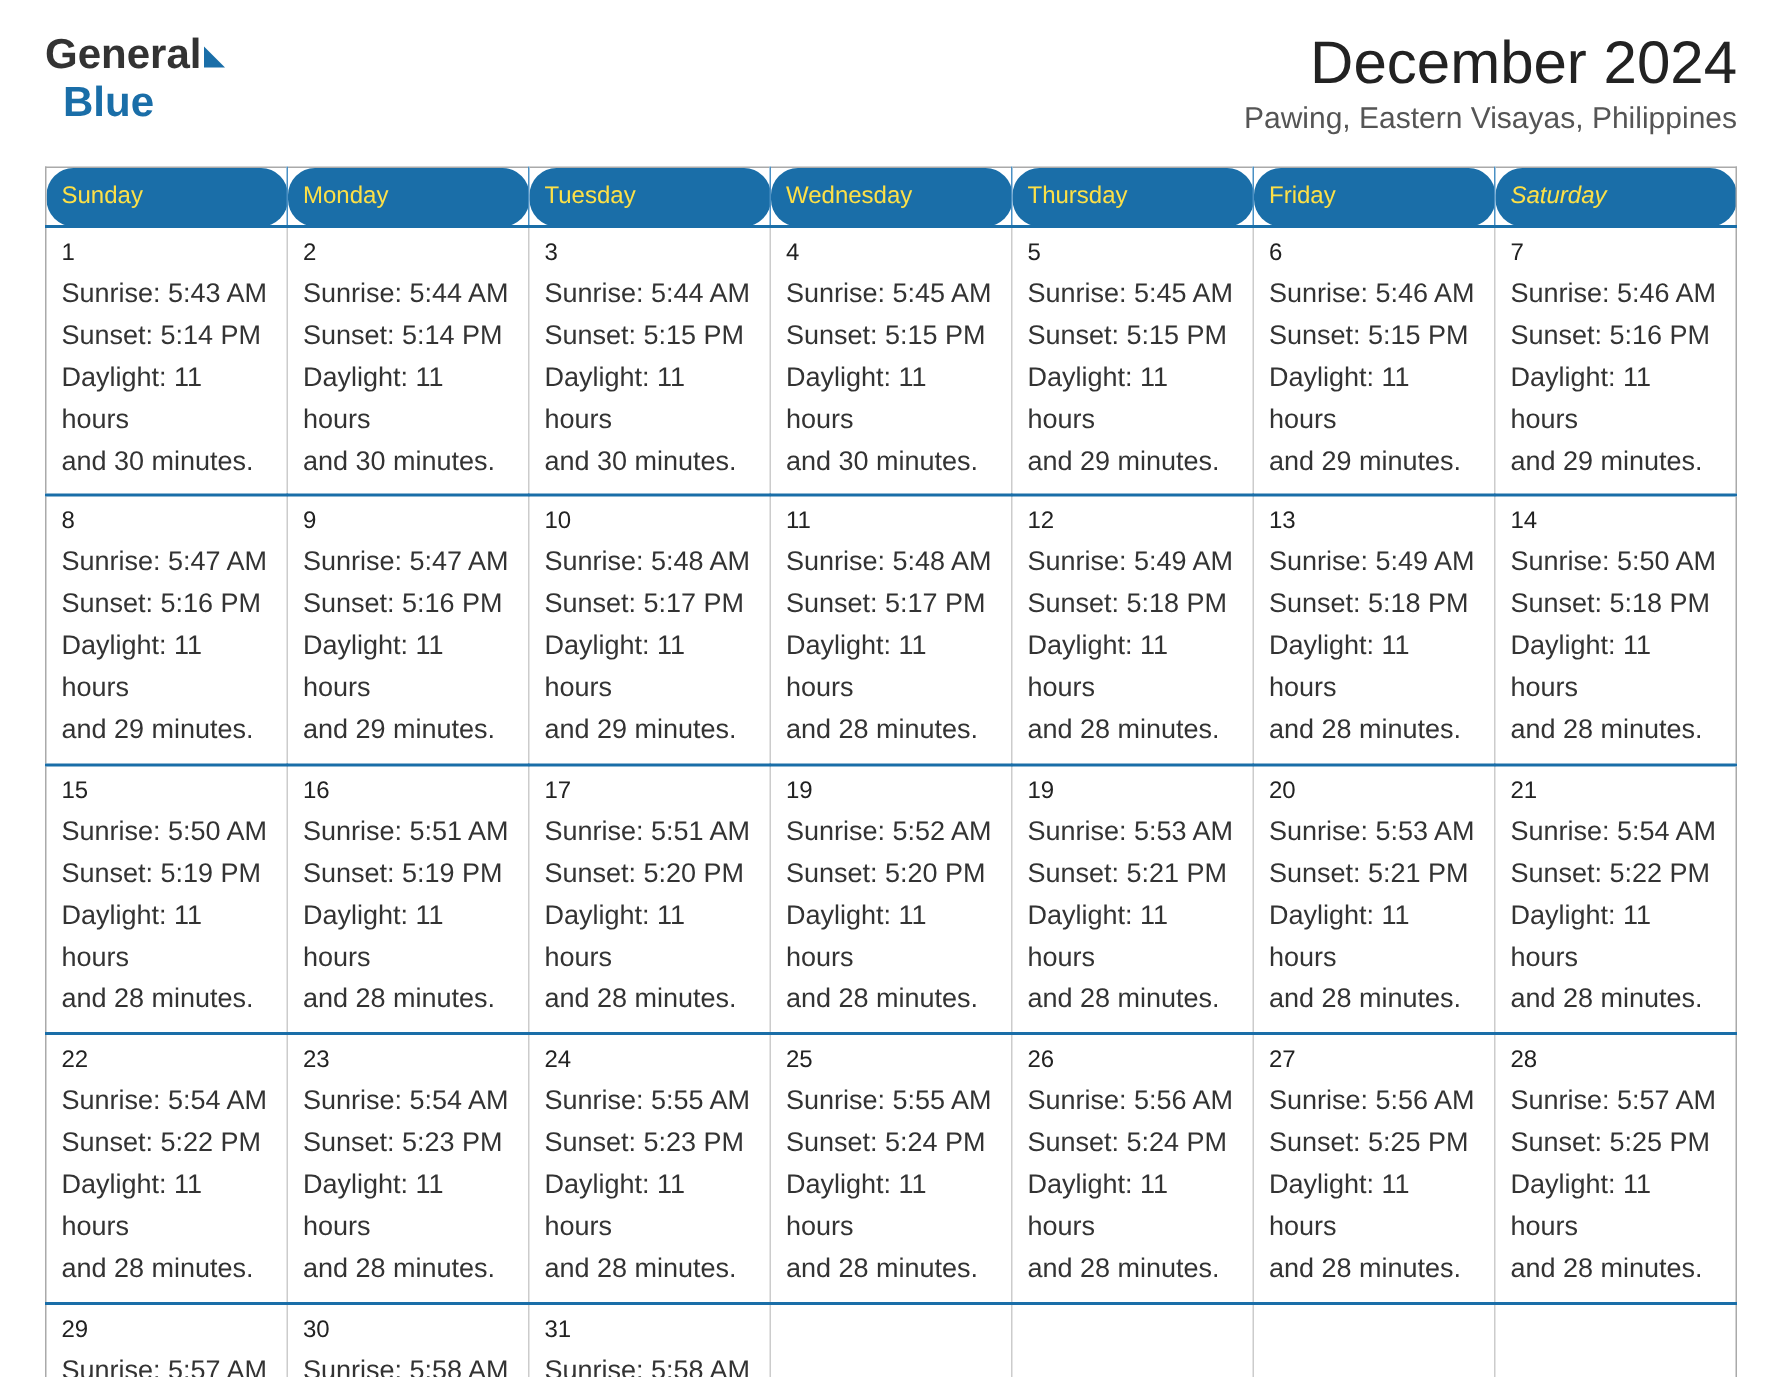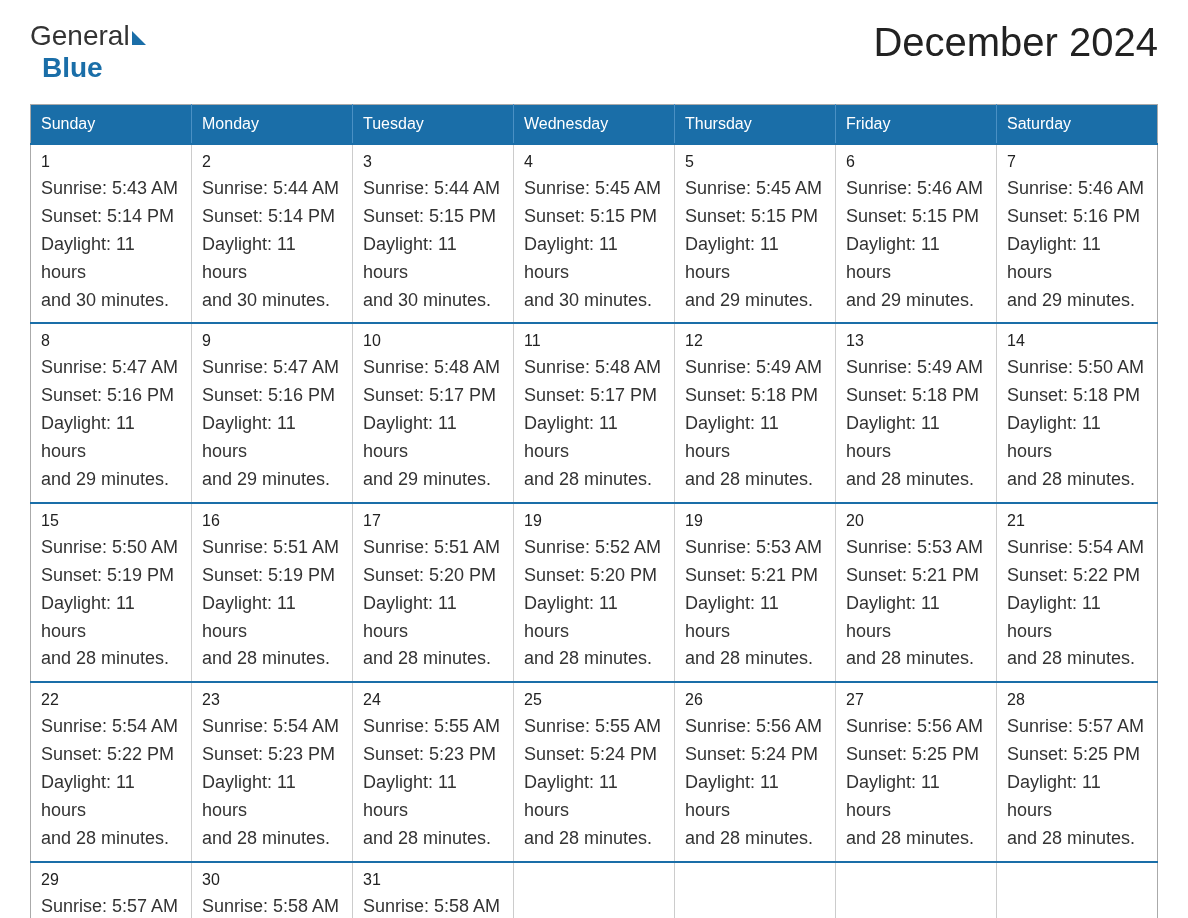--- a/index.html
+++ b/index.html
@@ -16,21 +16,21 @@
       align-items: flex-start;
       margin-bottom: 20px;
     }
     .logo {
       display: flex;
       flex-direction: column;
       align-items: flex-start;
     }
     .logo-general {
       font-size: 28px;
-      font-weight: normal;
+      font-weight: bold;
       color: #333;
       display: flex;
       align-items: center;
     }
     .logo-arrow {
       width: 0;
       height: 0;
       border-left: 14px solid #1a6ea8;
       border-top: 14px solid transparent;
       border-bottom: 0px solid transparent;
@@ -60,29 +60,31 @@
     }
     table {
       width: 100%;
       border-collapse: collapse;
       border: 1px solid #aaa;
     }
     thead tr {
       background-color: #1a6ea8;
     }
     thead th {
-      color: #ffffff;
+      color: #fde047;
       font-size: 16px;
       font-weight: normal;
       padding: 10px 10px;
       text-align: left;
       border-right: 1px solid #4a90c4;
+      border-radius: 18px;
     }
     thead th:last-child {
       border-right: none;
+      font-style: italic;
     }
     tbody tr {
       border-top: 2px solid #1a6ea8;
     }
     tbody td {
       vertical-align: top;
       padding: 8px 10px;
       border-right: 1px solid #ccc;
       font-size: 13px;
       color: #333;
@@ -116,20 +118,21 @@
     <div class="logo-general">
       <span>General</span>
       <span class="logo-arrow"></span>
     </div>
     <div style="display:flex; align-items:center;">
       <span class="logo-blue">Blue</span>
     </div>
   </div>
   <div class="title-section">
     <div class="month-title">December 2024</div>
+    <div class="location">Pawing, Eastern Visayas, Philippines</div>
   </div>
 </div>
 
 <table>
   <thead>
     <tr>
     <th>Sunday</th>
         <th>Monday</th>
         <th>Tuesday</th>
         <th>Wednesday</th>

